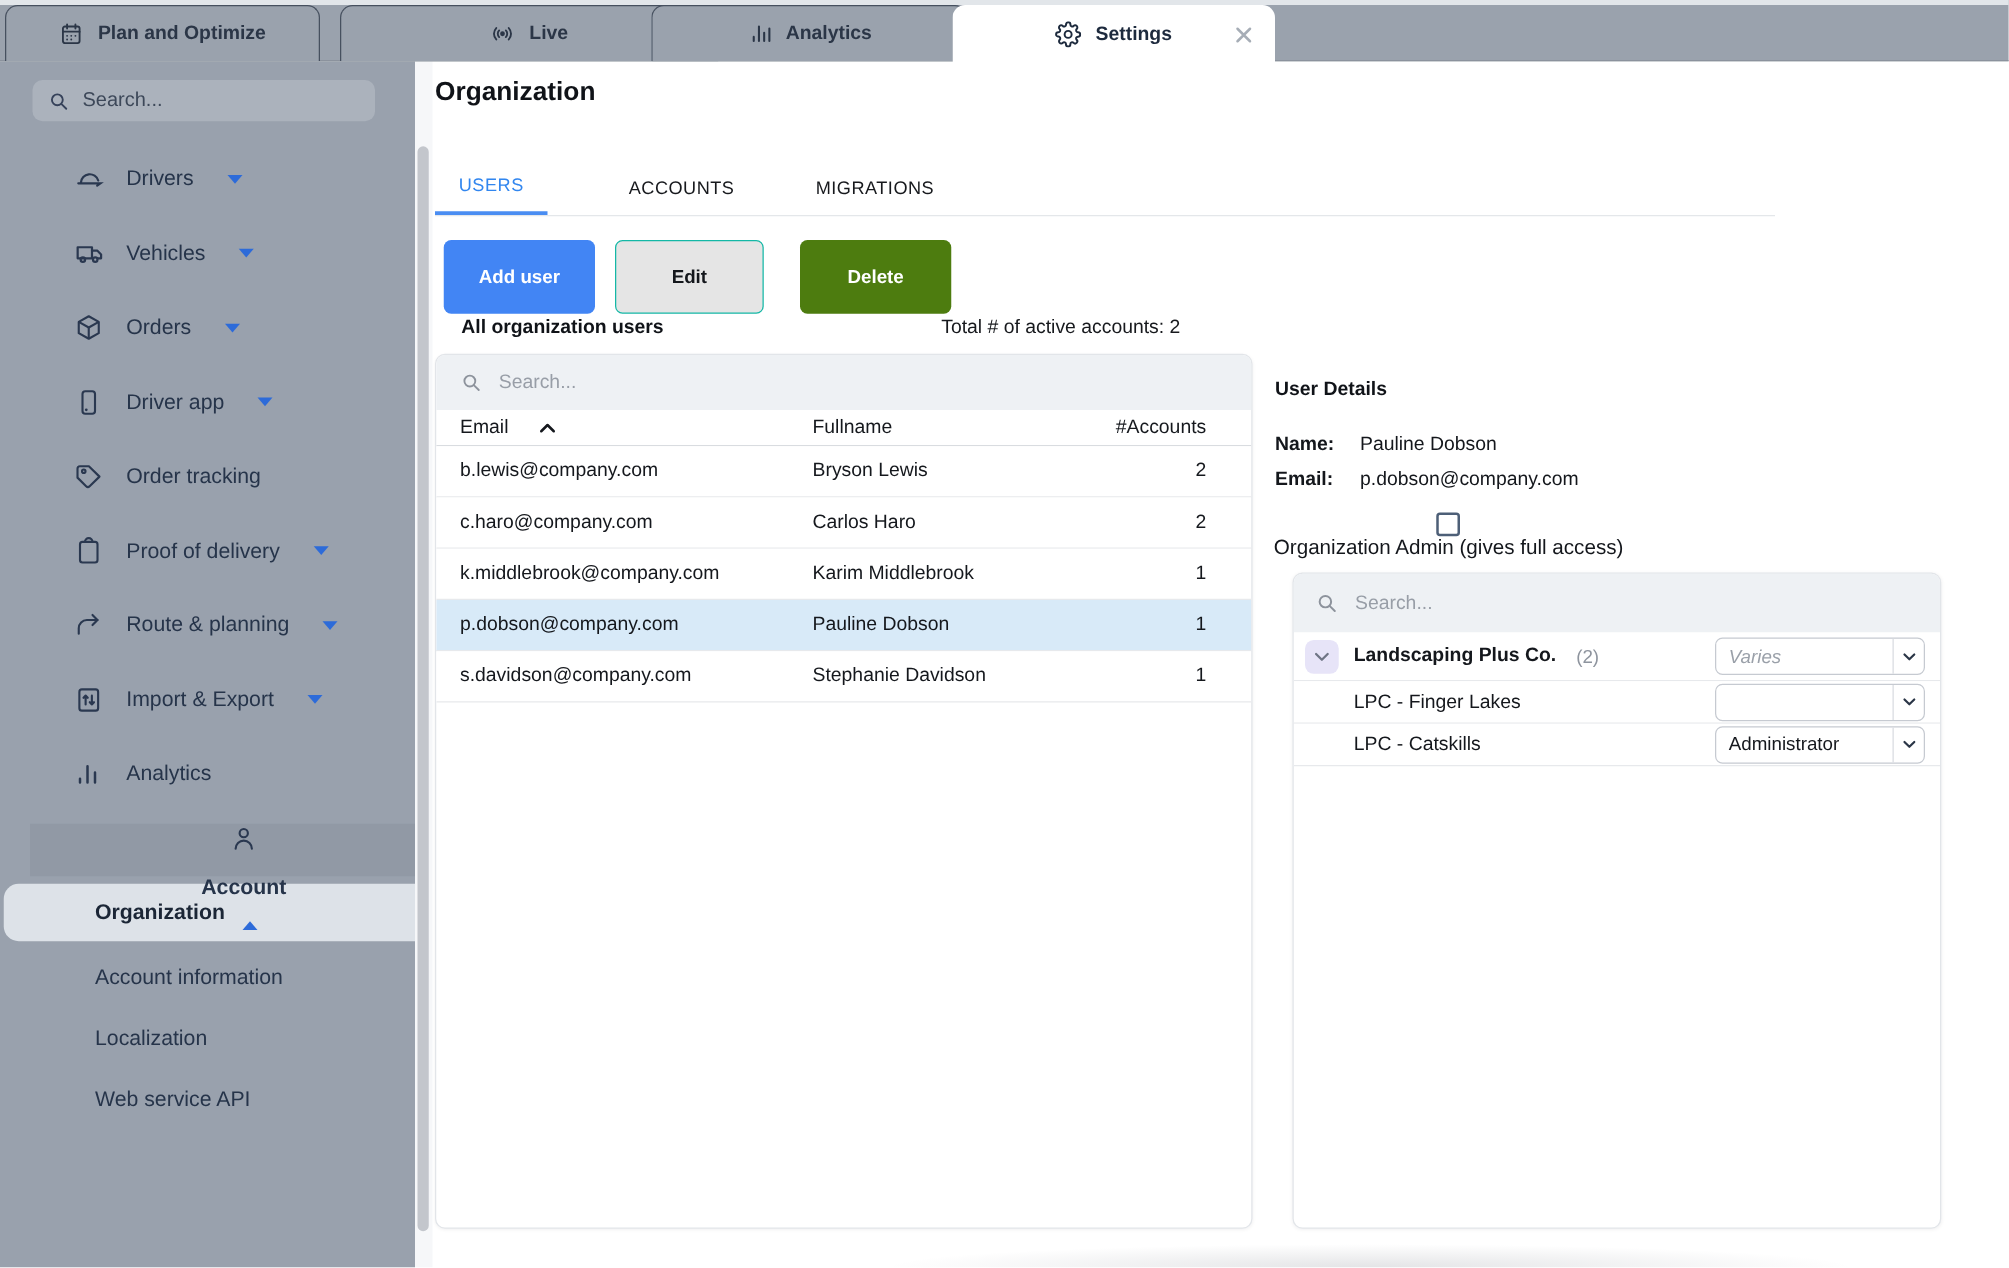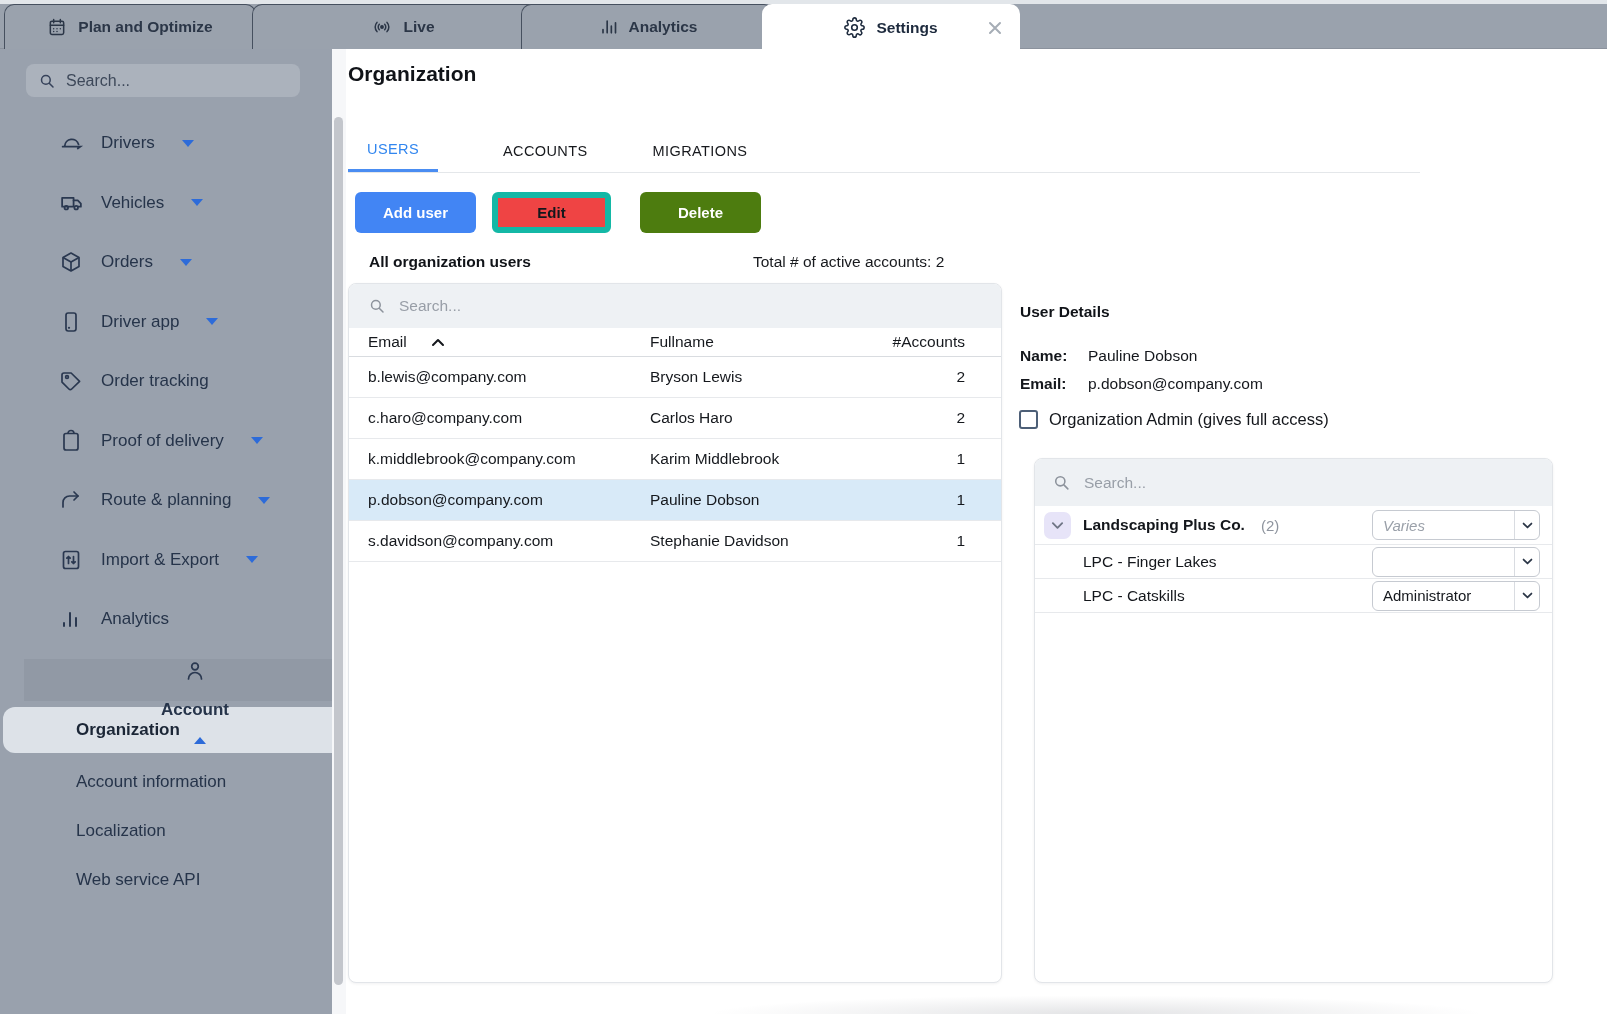--- a/index.html
+++ b/index.html
@@ -45,24 +45,24 @@
   
   .content { position:absolute; left:346px; top:49px; right:0; bottom:0; background:#ffffff; border-top-left-radius:12px; }
   .page-title { position:absolute; left:2px; top:13px; font-size:21px; font-weight:700; color:#101318; }
 
   .main-tabs { position:absolute; left:2px; top:80px; width:1072px; height:44px; border-bottom:1px solid #e4e7ea; display:flex; }
   .main-tab { height:100%; display:flex; align-items:center; font-size:14.5px; letter-spacing:.4px; color:#17191d; cursor:pointer; }
   .main-tab.active { width:90px; justify-content:center; color:#3186ef; border-bottom:3px solid #4a8df2; }
   .main-tab.t2 { margin-left:65px; }
   .main-tab.t3 { margin-left:65px; }
 
-  .btn { position:absolute; top:143px; height:41px; border-radius:6px; font-size:15px; font-weight:700;
+  .btn { position:absolute; top:143px; height:59px; border-radius:6px; font-size:15px; font-weight:700;
          display:flex; align-items:center; justify-content:center; cursor:pointer; }
   .btn-add { left:9px; width:121px; background:#4285f4; color:#fff; }
-  .btn-edit { left:146px; width:119px; background:#ef4444; border:6px solid #14b8a6; color:#14171c; }
+  .btn-edit { left:146px; width:119px; background:#e5e5e5; border:1px solid #14b8a6; color:#14171c; }
   .btn-delete { left:294px; width:121px; background:#4d7c0f; color:#fff; }
 
   .lbl-left { position:absolute; left:23px; top:204px; font-size:15.5px; font-weight:700; color:#101318; }
   .lbl-right { position:absolute; left:407px; top:204px; font-size:15.5px; color:#17191d; }
 
   .users-panel { position:absolute; left:2px; top:234px; width:654px; height:700px; border:1px solid #e2e5e9;
                  border-radius:8px; overflow:hidden; background:#fff; box-shadow:0 1px 3px rgba(16,20,30,0.06); }
   .panel-search { height:44px; background:#eef1f4; display:flex; align-items:center; gap:13px; padding-left:19px;
                   color:#989ea7; font-size:15.5px; cursor:text; }
   .thead, .trow { display:grid; grid-template-columns:282px 1fr 96px; padding:0 36px 0 19px; align-items:center; font-size:15.5px; }
@@ -70,21 +70,21 @@
   .thead .c-accounts, .trow .c-accounts { text-align:right; }
   .col-email { display:flex; align-items:center; gap:24px; }
   .trow { height:41px; border-bottom:1px solid #e7e9ec; cursor:pointer; background:#fff; }
   .trow.selected { background:#d8eaf8; }
 
   
   .ud-title { position:absolute; left:674px; top:254px; font-size:15.5px; font-weight:700; color:#101318; }
   .ud-row { position:absolute; left:674px; font-size:15.5px; color:#14171c; }
   .ud-row b { font-weight:700; }
   .ud-val { position:absolute; left:742px; font-size:15.5px; color:#14171c; }
-  .ud-check { position:absolute; left:673px; top:361px; display:flex; align-items:center; gap:11px; cursor:pointer; }
+  .ud-check { position:absolute; left:673px; top:361px; display:flex; align-items:center; cursor:pointer;flex-direction:column; }
   .checkbox { width:19px; height:19px; border:2px solid #4d5f77; border-radius:3px; background:#fff; }
   .ud-check-label { font-size:16.5px; color:#14171c; }
 
   .acct-panel { position:absolute; left:688px; top:409px; width:519px; height:525px; border:1px solid #e2e5e9;
                 border-radius:8px; overflow:hidden; background:#fff; box-shadow:0 1px 3px rgba(16,20,30,0.06); }
   .acct-search { height:47px; background:#eef1f4; display:flex; align-items:center; gap:13px; padding-left:17px;
                  color:#989ea7; font-size:15.5px; cursor:text; }
   .acct-row { display:flex; align-items:center; border-bottom:1px solid #e7e9ec; background:#fff; }
   .acct-row.parent { height:39px; }
   .acct-row.child { height:34px; }
@@ -109,21 +109,21 @@
   <div class="tab" style="left:4px; width:252px;">
     <span class="ico">
       <svg width="20" height="20" viewBox="0 0 24 24" fill="none" stroke="#2b3647" stroke-width="1.8" stroke-linecap="round">
         <rect x="4" y="5" width="16" height="16" rx="2"></rect>
           <path d="M8 3v4M16 3v4M4 10h16"></path>
           <path d="M8 14h.01M12 14h.01M16 14h.01M8 17.5h.01M12 17.5h.01"></path>
       </svg>
     </span>
     <span>Plan and Optimize</span>
   </div>
-  <div class="tab" style="left:252px; width:303px;">
+  <div class="tab" style="left:272px; width:303px;">
     <span class="ico">
       <svg width="20" height="20" viewBox="0 0 24 24" fill="none" stroke="#2b3647" stroke-width="1.8" stroke-linecap="round">
         <circle cx="12" cy="12" r="1.4" fill="#2b3647"></circle>
         <path d="M8.8 15.2a4.5 4.5 0 0 1 0-6.4M15.2 8.8a4.5 4.5 0 0 1 0 6.4"></path>
         <path d="M6 17.5a8 8 0 0 1 0-11M18 6.5a8 8 0 0 1 0 11"></path>
       </svg>
     </span>
     <span>Live</span>
   </div>
   <div class="tab" style="left:521px; width:253px;">

